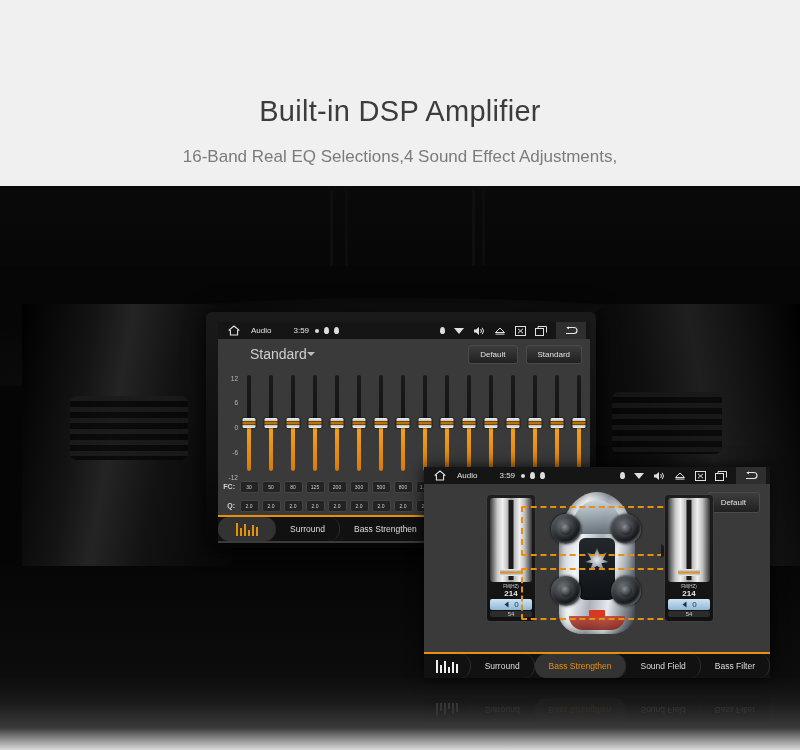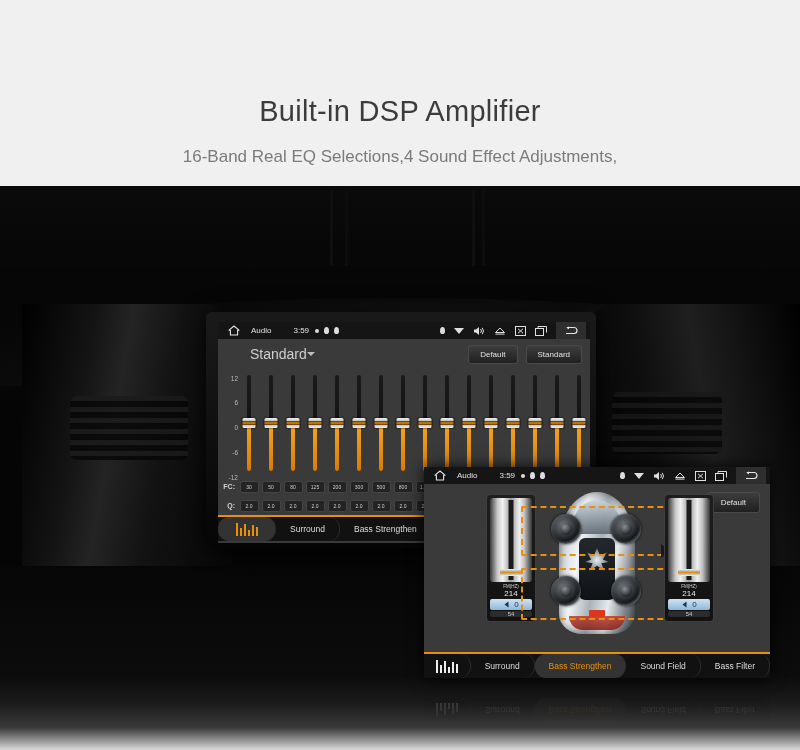--- a/index.html
+++ b/index.html
@@ -199,21 +199,21 @@
     border-radius:3px; overflow:hidden;
   }
   .lvl-gauge .bar { position:absolute; left:50%; transform:translateX(-50%); top:2px; bottom:2px; width:5px; background:#1b1b1b; }
   .lvl-thumb {
     position:absolute; left:50%; transform:translateX(-50%);
     bottom:6px; width:22px; height:7px;
     background: linear-gradient(180deg,#f4f4f4 0%,#b9b9b9 28%,#e09010 50%,#b9b9b9 72%,#f4f4f4 100%);
     border-radius:1.5px;
   }
   .lvl-fm { text-align:center; font-size:4.5px; color:#d5d5d5; margin-top:2px; }
-  .lvl-val { text-align:center; font-size:8px; color:#e8e8e8; line-height:9px; }
+  .lvl-val { text-align:center; font-size:8px; color:#e8e8e8; line-height:9px;font-weight:bold; }
   .lvl-blue {
     display:flex; align-items:center; gap:4px; justify-content:center;
     background: linear-gradient(180deg,#cfe3f2,#8fb8d6);
     color:#17364e; font-size:8px; border-radius:2px; margin:1px 0; padding:1px 0;
   }
   .lvl-bot { text-align:center; font-size:6px; color:#cfcfcf; background:#2c2c2c; border-radius:2px; }
 
   .car {
     position:absolute; left:50%; transform:translateX(-50%);
     top:4px; width:104px; height:150px;

